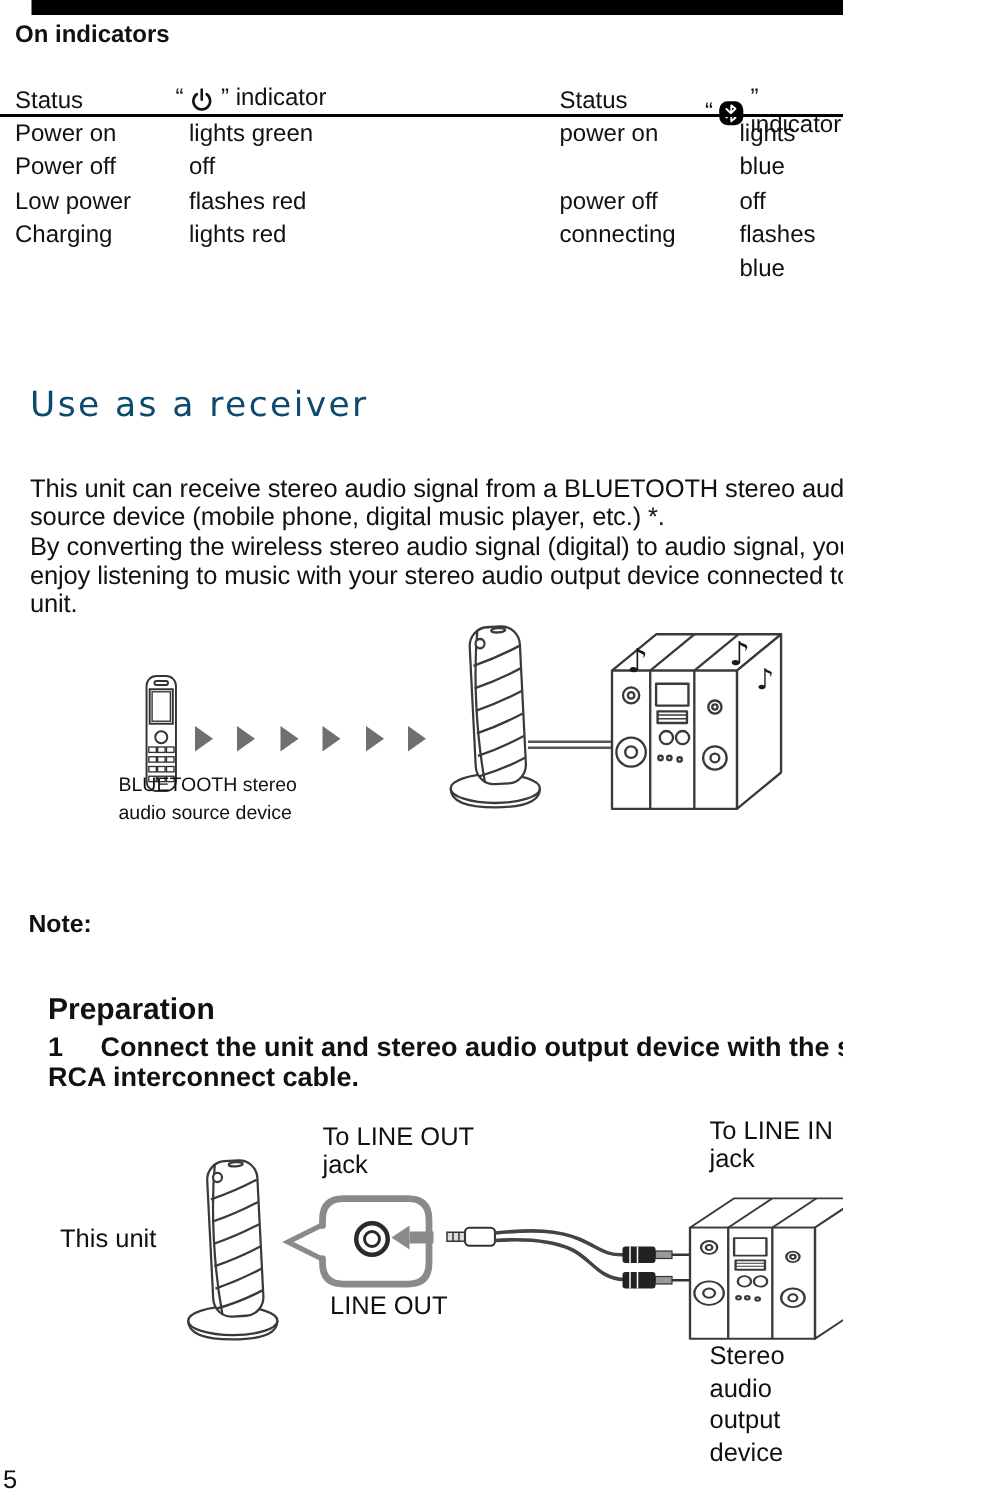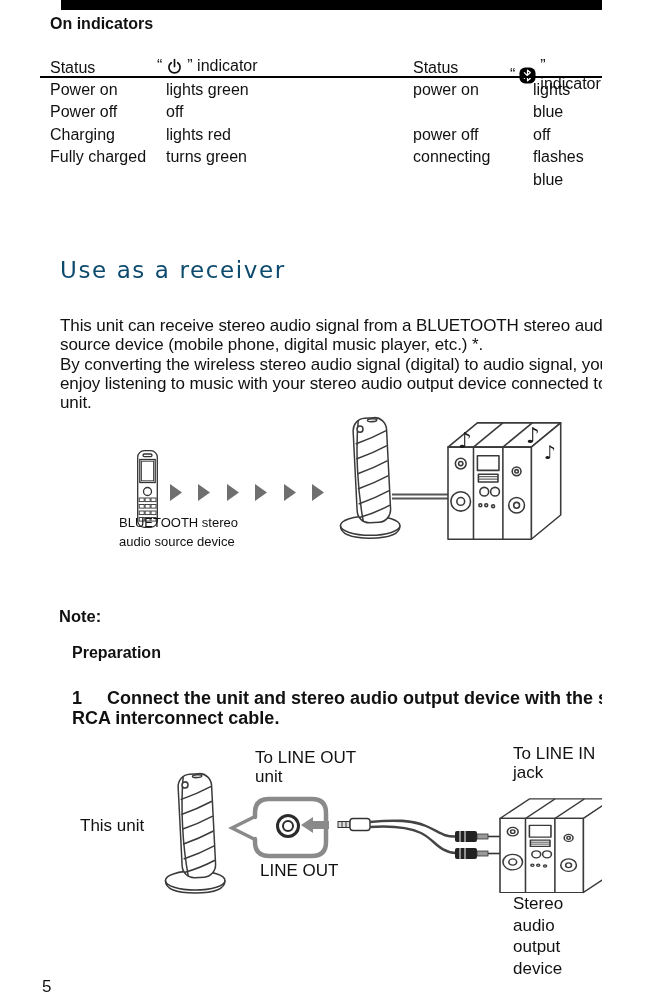--- a/index.html
+++ b/index.html
@@ -1,18 +1,18 @@
 <!DOCTYPE html>
 <html><head>
 <meta charset="utf-8">
 <style>
   html,body { margin:0; padding:0; background:#fff; }
   .page {
     position:relative; width:562px; height:999px; background:#ffffff;
-    font-family:"Liberation Sans", sans-serif; color:#111; overflow:hidden;margin-left:40px;
+    font-family:"Liberation Sans", sans-serif; color:#111; overflow:hidden;
   }
   .abs { position:absolute; }
   .topbar { left:21px; top:0; width:621px; height:10px; background:#000; }
   .h-on { left:10px; top:15px; font-size:16px; font-weight:bold; }
   .tbl-hdr { font-size:16px; }
   .hdr-status-l { left:10px; top:59px; }
   .hdr-ind-l { left:117px; top:57px; }
   .hdr-status-r { left:373px; top:59px; }
   .hdr-ind-r { left:470px; top:57px; }
   .hdr-ind { display:flex; align-items:center; gap:4px; font-size:16px; }
@@ -30,21 +30,21 @@
   }
   .body-par {
     left:20px; top:316px; width:648px; font-size:17px; line-height:19.3px;
     white-space:pre-line; letter-spacing:-0.1px;
   }
   .caption {
     left:79px; top:513px; font-size:13px; line-height:19px; white-space:pre-line;
   }
   .note-label { left:19px; top:607px; font-size:16.5px; font-weight:bold; }
   .note-text { left:38px; top:629px; font-size:17px; font-weight:bold; }
-  .prep-head { left:32px; top:644px; font-size:16px; font-weight:bold; }
+  .prep-head { left:32px; top:662px; font-size:20px; font-weight:bold; }
   .prep-step {
     left:32px; top:689px; width:630px; font-size:18px; font-weight:bold;
     line-height:19.5px; white-space:pre-wrap;
   }
   .lbl { font-size:17px; line-height:19px; white-space:pre-line; }
   .lbl-lineout-jack { left:215px; top:748px; }
   .lbl-linein-jack { left:473px; top:744px; }
   .lbl-thisunit { left:40px; top:816px; }
   .lbl-lineout { left:220px; top:861px; }
   .lbl-stereo { left:473px; top:893px; line-height:21.5px; }
@@ -157,26 +157,26 @@
   <div class="abs tbl tbl-l">
     <div class="trow">
         <span class="c1">Power on</span>
         <span>lights green</span>
       </div>
     <div class="trow">
         <span class="c1">Power off</span>
         <span>off</span>
       </div>
     <div class="trow">
+        <span class="c1">Low power</span>
+        <span>flashes red</span>
+      </div>
+    <div class="trow">
         <span class="c1">Charging</span>
         <span>lights red</span>
-      </div>
-    <div class="trow">
-        <span class="c1">Fully charged</span>
-        <span>turns green</span>
       </div>
   </div>
 
   <div class="abs tbl tbl-r">
     <div class="trow">
         <span class="c1">power on</span>
         <span>lights blue</span>
       </div>
     <div class="trow">
         <span class="c1">power off</span>
@@ -271,21 +271,21 @@
         <rect x="437" y="851" width="11" height="5" fill="#999" stroke="#333" stroke-width="0.8"></rect>
         <line x1="448" y1="853.5" x2="462" y2="853.5" stroke="#333" stroke-width="1.6"></line>
       </g>
     </g>
     <g transform="translate(460,795) scale(0.98,0.78)">
       <use href="#stereo"></use>
     </g>
   </svg>
 
   <div class="abs lbl lbl-lineout-jack">To LINE OUT
-unit</div>
+jack</div>
   <div class="abs lbl lbl-linein-jack">To LINE IN
 jack</div>
   <div class="abs lbl lbl-thisunit">This unit</div>
   <div class="abs lbl lbl-lineout">LINE OUT</div>
   <div class="abs lbl lbl-stereo">Stereo audio output
 device</div>
 
   <div class="abs pagenum">5</div>
 
 </div>

